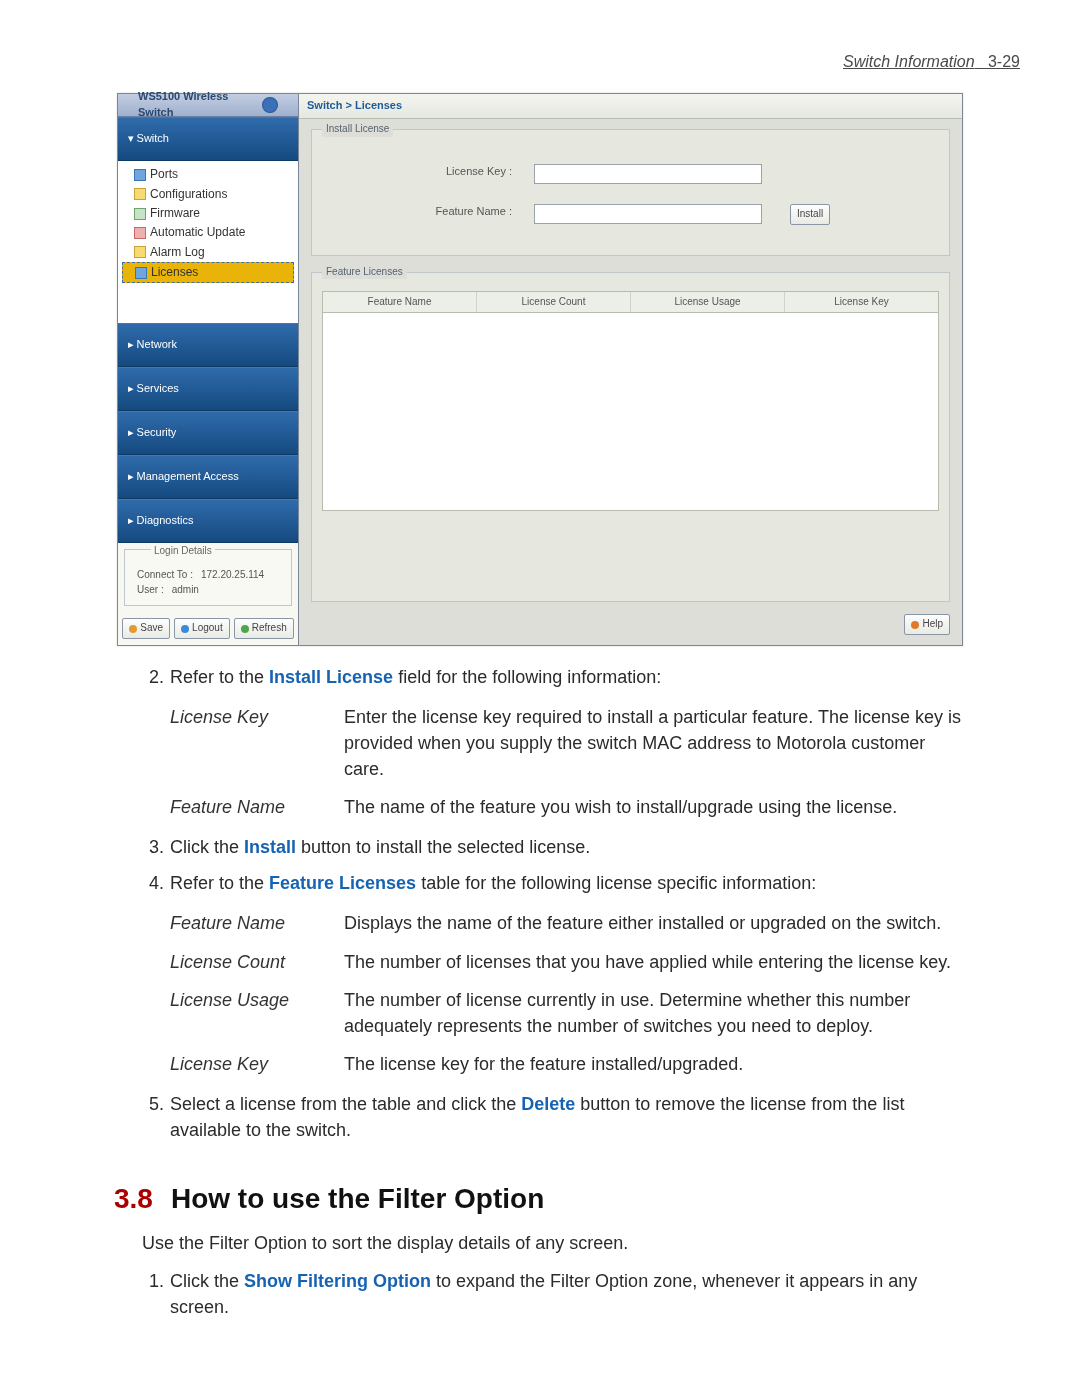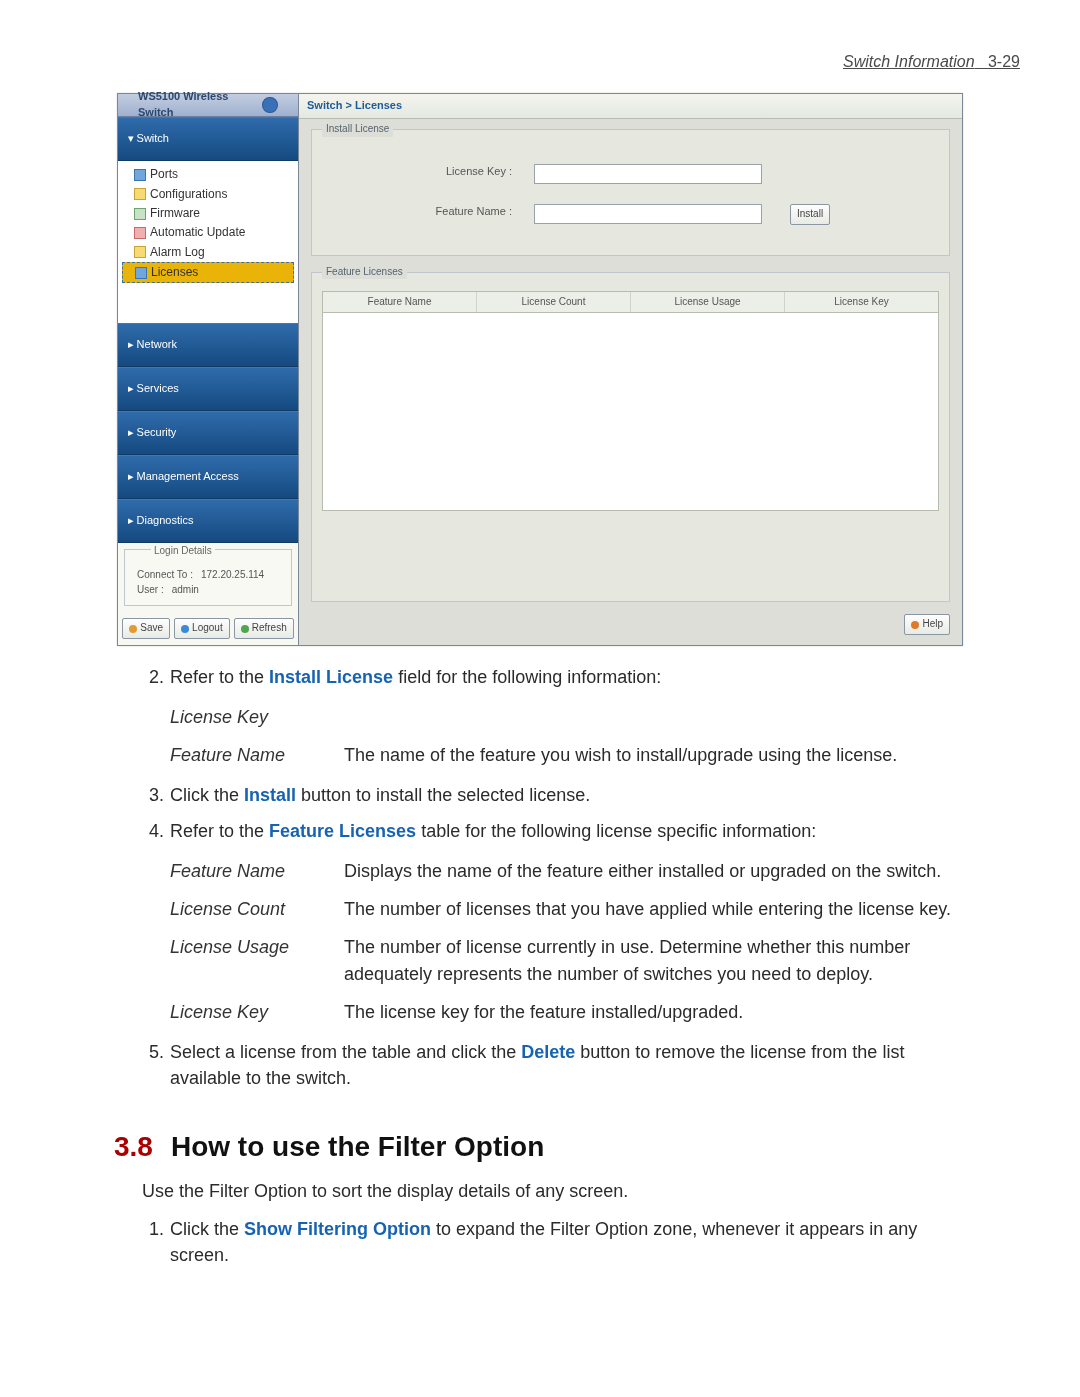--- a/index.html
+++ b/index.html
@@ -337,20 +337,21 @@
         <span class="num">2.</span>
         <span>
           <span>Refer to the </span><span class="kw">Install License</span><span> field for the following information:</span>
         </span>
       </li>
     </ol>
 
     <div class="gloss">
       <div class="gloss-row">
         <div class="term">License Key</div>
+        <div class="def">Enter the license key required to install a particular feature. The license key is provided when you supply the switch MAC address to Motorola customer care.</div>
       </div>
       <div class="gloss-row">
         <div class="term">Feature Name</div>
         <div class="def">The name of the feature you wish to install/upgrade using the license.</div>
       </div>
     </div>
 
     <ol class="doc-list">
       <li>
         <span class="num">3.</span>

